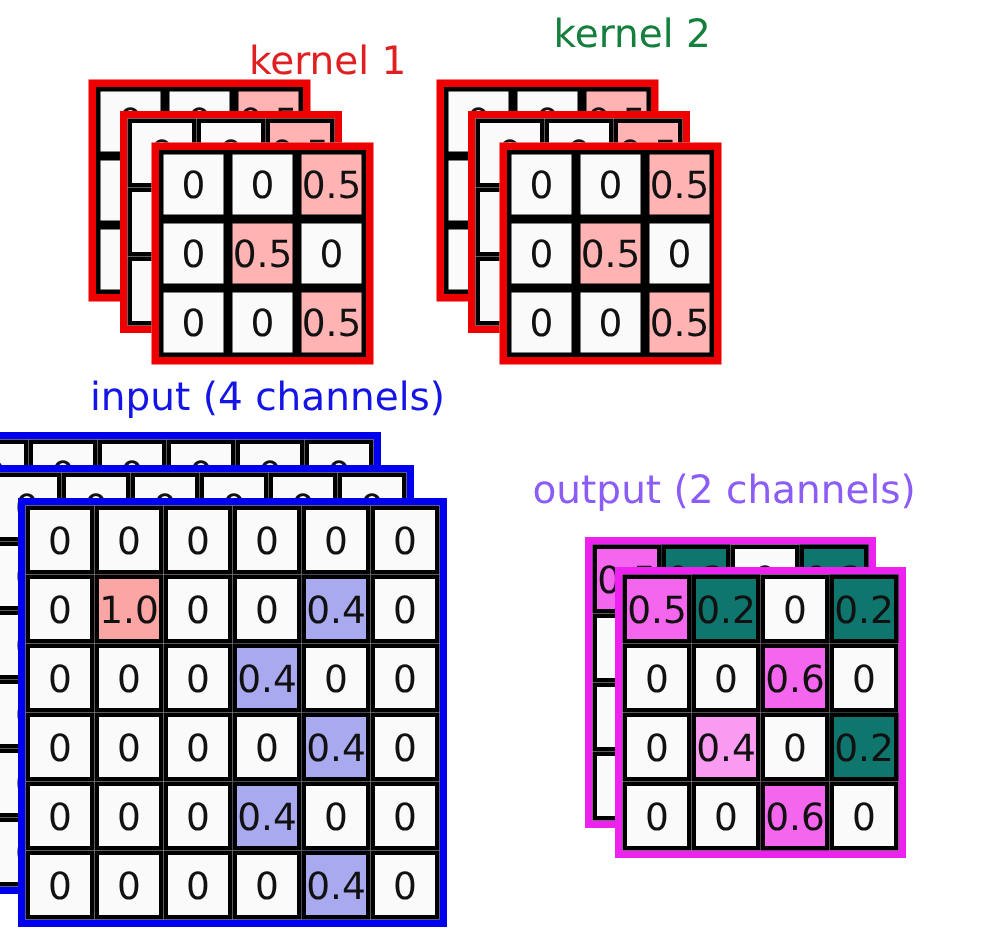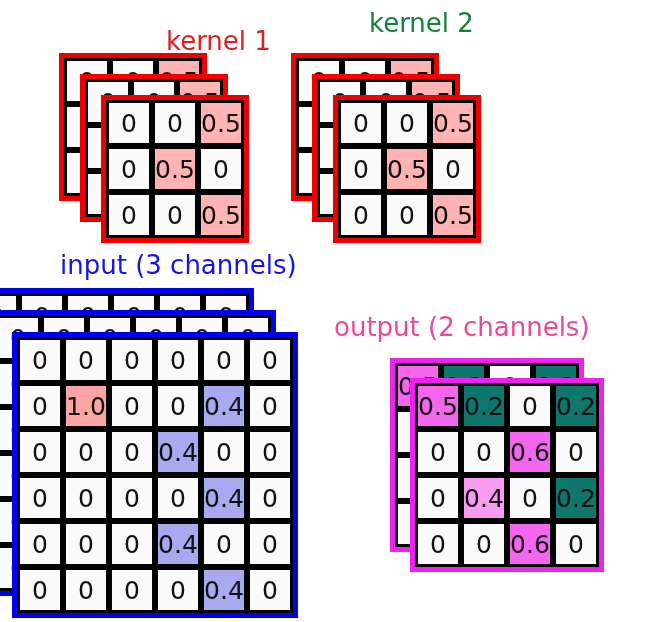--- a/index.html
+++ b/index.html
@@ -26,21 +26,21 @@
   .title {
     position: absolute;
     font-size: 26px;
     line-height: 30px;
     white-space: nowrap;
     font-family: "DejaVu Sans", sans-serif;
   }
   .title-kernel1 { left: 166px; top: 8px;  color: #e02020; margin-top: 18px; }
   .title-kernel2 { left: 369px; top: 8px;  color: #15803d; }
   .title-input   { left: 60px;  top: 250px; color: #1414e6; }
-  .title-output  { left: 334px; top: 312px; color: #ec4899; }
+  .title-output  { left: 355px; top: 312px; color: #8b5cf6; }
 
   
   .layer {
     position: absolute;
     box-sizing: content-box;
     background: #ffffff;
     display: grid;
   }
   .cell {
     box-sizing: border-box;
@@ -258,21 +258,21 @@
         <div class="cell i-cell">0</div>
         <div class="cell i-cell">0</div>
         <div class="cell i-cell">0</div>
         <div class="cell i-cell">0</div>
         <div class="cell i-cell">0</div>
         <div class="cell i-cell">0</div>
         <div class="cell i-cell hl-soft">0.4</div>
         <div class="cell i-cell">0</div>
       </div>
     </div>
-  <div class="title title-input">input (3 channels)</div>
+  <div class="title title-input">input (4 channels)</div>
 
   <div id="output-stack">
       <div class="layer o-layer" style="left: 390px; top: 358px; grid-template-columns: repeat(4, 46px); grid-template-rows: repeat(4, 46px); z-index: 9;">
         <div class="cell o-cell hl-strong">0.5</div>
         <div class="cell o-cell hl-soft">0.2</div>
         <div class="cell o-cell">0</div>
         <div class="cell o-cell hl-soft">0.2</div>
         <div class="cell o-cell">0</div>
         <div class="cell o-cell">0</div>
         <div class="cell o-cell hl-strong">0.6</div>

